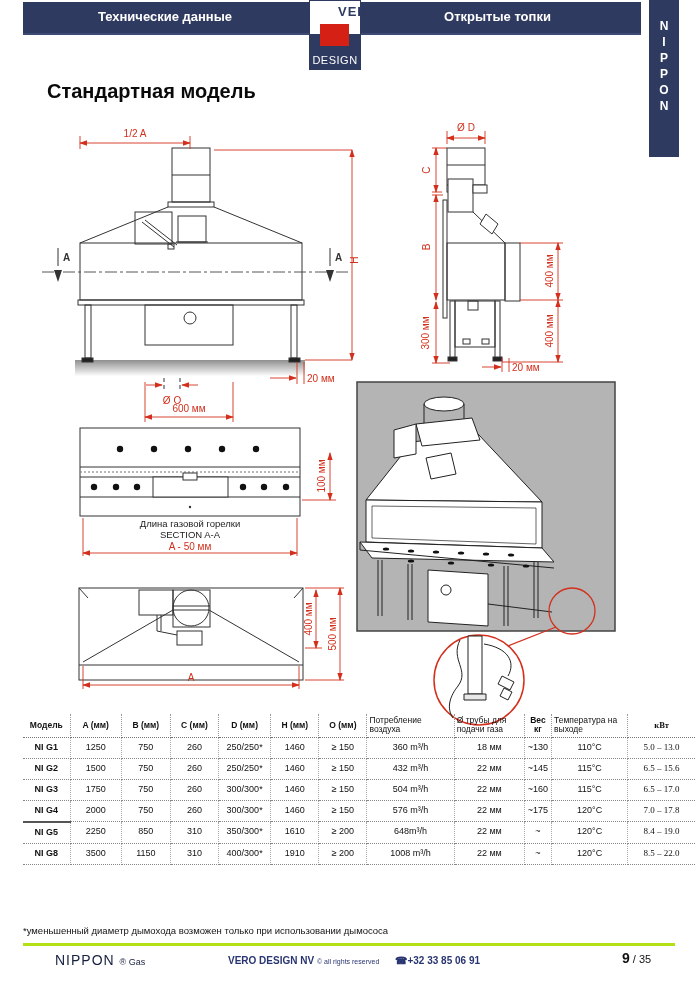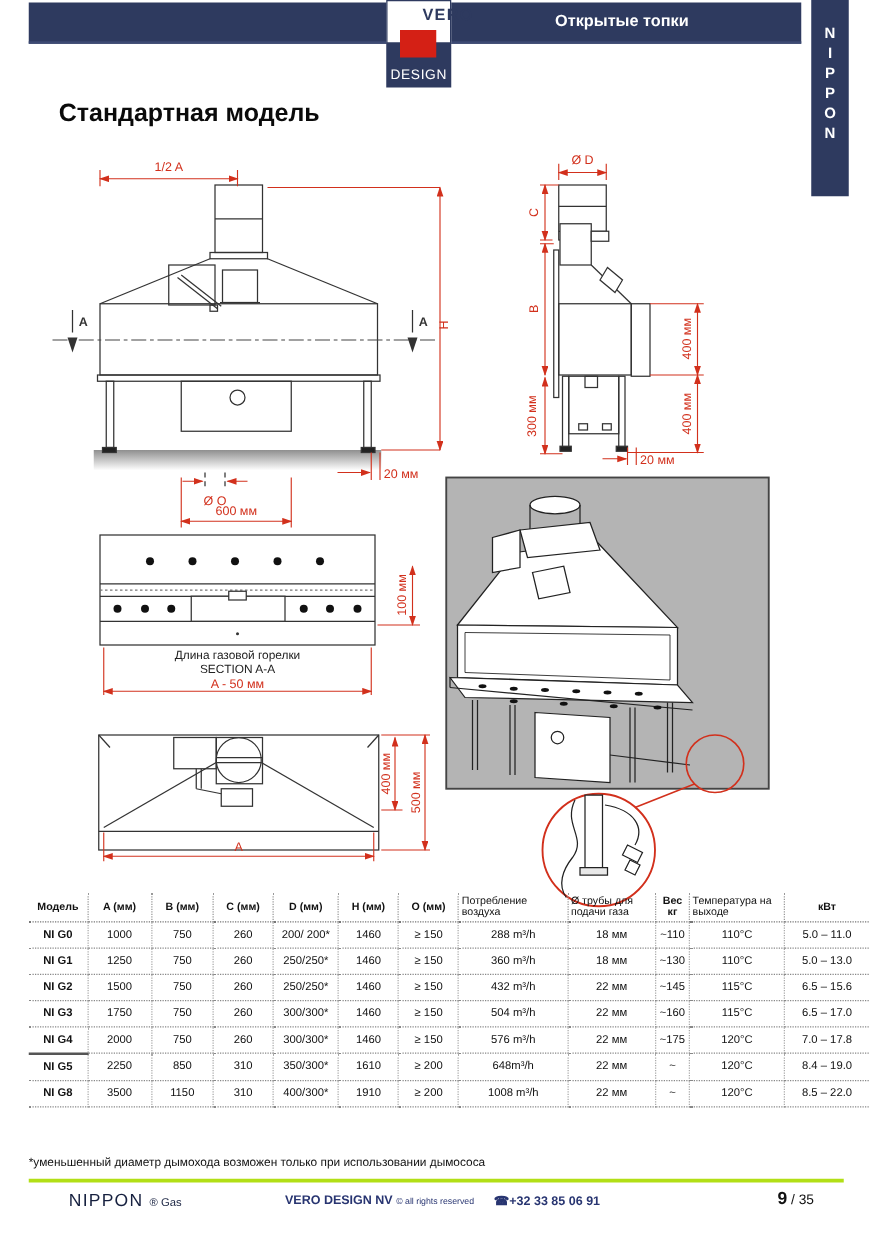--- a/index.html
+++ b/index.html
@@ -35,39 +35,40 @@
   
   #spec-table{position:absolute;left:23px;top:714px;width:672px;border-collapse:collapse;
               font-size:9px;line-height:1.1;}
   #spec-table th{font-weight:bold;font-size:8.5px;vertical-align:middle;padding:2px 2px;
                  border-bottom:1px dotted #777;border-right:1px dotted #999;}
   #spec-table td{text-align:center;padding:2px 1px;height:16px;
                  border-bottom:1px dotted #888;border-right:1px dotted #aaa;}
   #spec-table th.c{text-align:center;}
   #spec-table th.l{text-align:left;font-weight:normal;}
   #spec-table td.model{font-weight:bold;}
-  #spec-table td:last-child, #spec-table th:last-child{border-right:none;}
+  #spec-table td:last-child, #spec-table th:last-child{border-right:none;font-family:Liberation Serif, serif;}
   #spec-table td.g4div{border-bottom:2px solid #555;}
   
   .footnote{position:absolute;left:23px;top:925px;font-size:9.5px;color:#111;}
   .greenline{position:absolute;left:23px;top:943px;width:652px;height:3px;background:#b2df16;}
   .f-brand{position:absolute;left:55px;top:952px;font-size:14px;color:#16203f;letter-spacing:1px;}
   .f-brand .small{font-size:9px;letter-spacing:0;}
   .f-company{position:absolute;left:228px;top:955px;font-size:10px;font-weight:bold;color:#283571;}
   .f-company .small{font-size:7px;font-weight:normal;}
   .f-phone{position:absolute;left:395px;top:955px;font-size:10px;font-weight:bold;color:#283571;}
   .f-page{position:absolute;left:622px;top:950px;font-size:11px;color:#111;}
   .f-page b{font-size:14px;}
 </style>
 </head>
 <body>
 
 <div id="page">
 
   <div class="hbar"></div>
+  <div class="htitle left">Технические данные</div>
   <div class="htitle right">Открытые топки</div>
   <div class="logo">
     <div class="top"><span>VERO</span></div>
     <div class="bot">
         <span>DESIGN</span>
       </div>
     <div class="sq"></div>
   </div>
   <div class="nstrip">
     <span class="ltr">N</span>
@@ -371,34 +372,20 @@
         <th class="c">O (мм)</th>
         <th class="l">Потребление воздуха</th>
         <th class="l">Ø трубы для подачи газа</th>
         <th class="c">Вес кг</th>
         <th class="l">Температура на выходе</th>
         <th class="c">кВт</th>
       </tr>
     </thead>
     <tbody>
       <tr>
-          <td class="model">NI G0</td>
-          <td>1000</td>
-          <td>750</td>
-          <td>260</td>
-          <td>200/ 200*</td>
-          <td>1460</td>
-          <td>≥ 150</td>
-          <td>288 m³/h</td>
-          <td>18 мм</td>
-          <td>~110</td>
-          <td>110°C</td>
-          <td>5.0 – 11.0</td>
-        </tr>
-      <tr>
           <td class="model">NI G1</td>
           <td>1250</td>
           <td>750</td>
           <td>260</td>
           <td>250/250*</td>
           <td>1460</td>
           <td>≥ 150</td>
           <td>360 m³/h</td>
           <td>18 мм</td>
           <td>~130</td>

